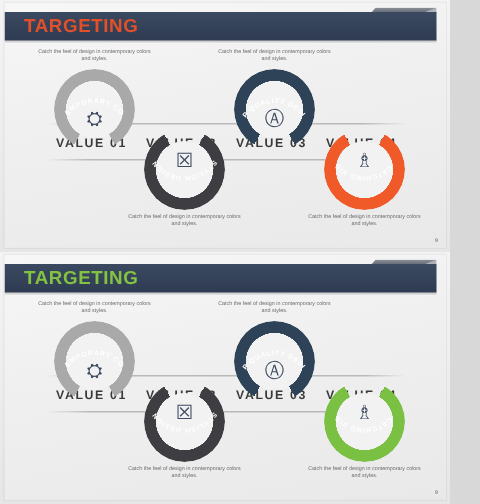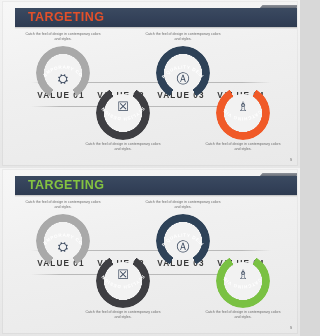--- a/index.html
+++ b/index.html
@@ -19,21 +19,21 @@
   }
   .slide-inner {
     position: absolute;
     left: 3px; top: 2px; right: 3px; bottom: 3px;
     background: linear-gradient(170deg,#f7f7f7 0%, #f0f0f0 40%, #e9e9e9 100%);
     box-shadow: 0 0 0 1px rgba(0,0,0,0.04);
     overflow: hidden;
   }
 
   
-  .ribbon-wrap { position: absolute; left: 12px; top: 3px; width: 100%; height: 25px; }
+  .ribbon-wrap { position: absolute; left: 0; top: 3px; width: 100%; height: 25px; }
   .ribbon {
     position: absolute; left: 0; top: 3px;
     width: 288px; height: 19px;
     background: linear-gradient(180deg,#3b4a60 0%, #34425a 50%, #2e3b51 100%);
   }
   .ribbon-shadow {
     position: absolute; left: 0; top: 22px; width: 288px; height: 2px;
     background: linear-gradient(180deg, rgba(0,0,0,0.22), rgba(0,0,0,0));
   }
   .ribbon-fold {

